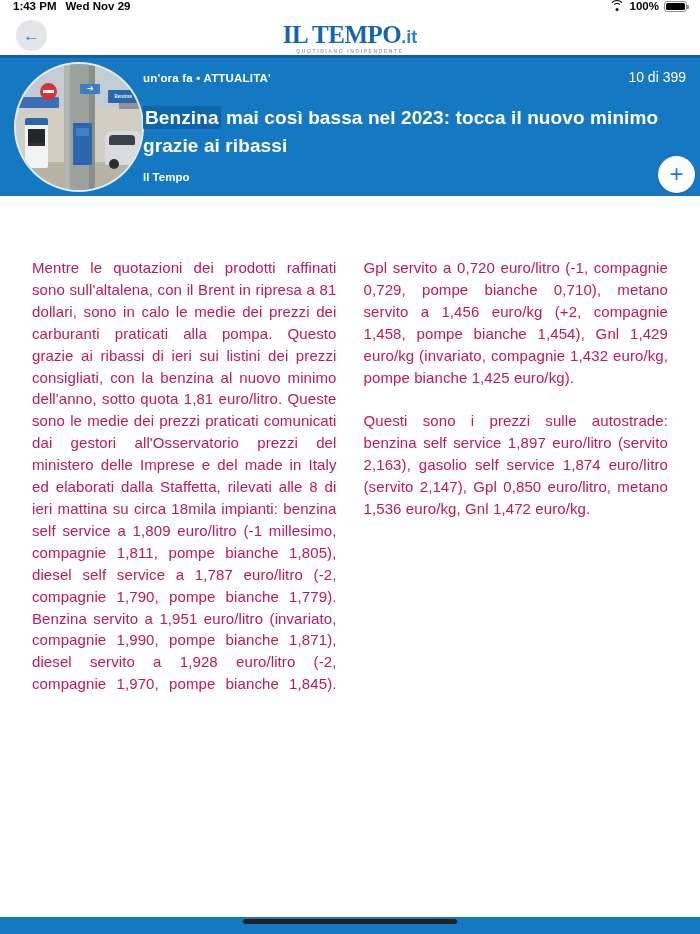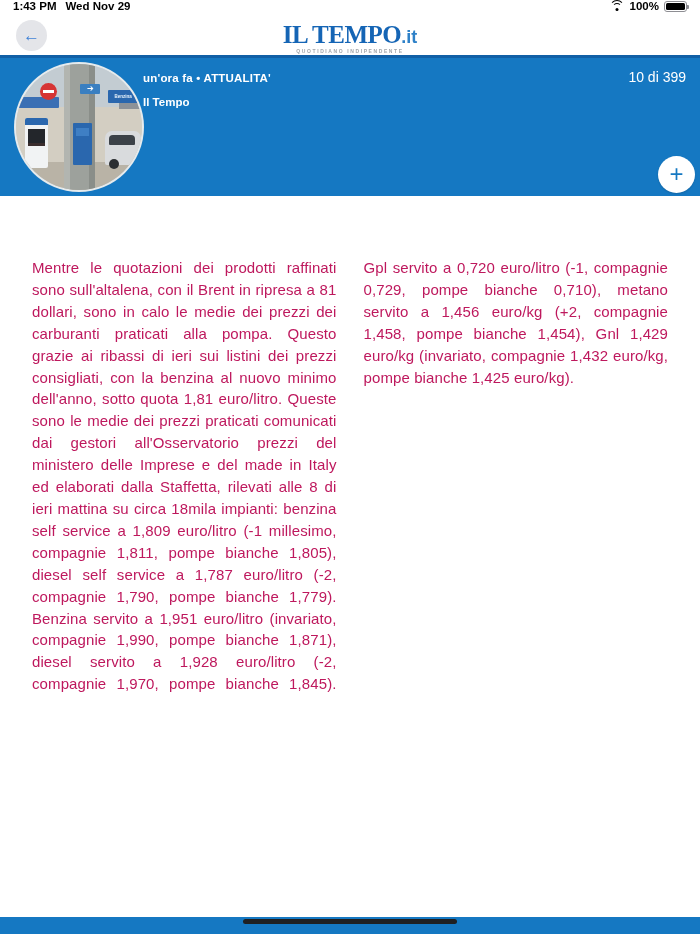--- a/index.html
+++ b/index.html
@@ -161,26 +161,30 @@
       <div class="totem"></div>
       <div class="car"></div>
     </div>
   </div>
 
   <div class="banner-content">
     <div class="meta-row">
       <span class="meta-left">un'ora fa • ATTUALITA'</span>
       <span class="meta-right">10 di 399</span>
     </div>
+    <div class="banner-title">
+      <span class="title-highlight">Benzina</span><span> mai così bassa nel 2023: tocca il nuovo minimo grazie ai ribassi</span>
+    </div>
     <div class="banner-source">Il Tempo</div>
     <div class="add-btn">
       <span>+</span>
     </div>
   </div>
 </div>
 
 <div class="article-body">
   <p>Mentre le quotazioni dei prodotti raffinati sono sull'altalena, con il Brent in ripresa a 81 dollari, sono in calo le medie dei prezzi dei carburanti praticati alla pompa. Questo grazie ai ribassi di ieri sui listini dei prezzi consigliati, con la benzina al nuovo minimo dell'anno, sotto quota 1,81 euro/litro. Queste sono le medie dei prezzi praticati comunicati dai gestori all'Osservatorio prezzi del ministero delle Imprese e del made in Italy ed elaborati dalla Staffetta, rilevati alle 8 di ieri mattina su circa 18mila impianti: benzina self service a 1,809 euro/litro (-1 millesimo, compagnie 1,811, pompe bianche 1,805), diesel self service a 1,787 euro/litro (-2, compagnie 1,790, pompe bianche 1,779). Benzina servito a 1,951 euro/litro (invariato, compagnie 1,990, pompe bianche 1,871), diesel servito a 1,928 euro/litro (-2, compagnie 1,970, pompe bianche 1,845). Gpl servito a 0,720 euro/litro (-1, compagnie 0,729, pompe bianche 0,710), metano servito a 1,456 euro/kg (+2, compagnie 1,458, pompe bianche 1,454), Gnl 1,429 euro/kg (invariato, compagnie 1,432 euro/kg, pompe bianche 1,425 euro/kg).</p>
+  <p>Questi sono i prezzi sulle autostrade: benzina self service 1,897 euro/litro (servito 2,163), gasolio self service 1,874 euro/litro (servito 2,147), Gpl 0,850 euro/litro, metano 1,536 euro/kg, Gnl 1,472 euro/kg.</p>
 </div>
 
 <div class="bottom-bar">
   <div class="home-indicator"></div>
 </div>
 
 </body></html>

